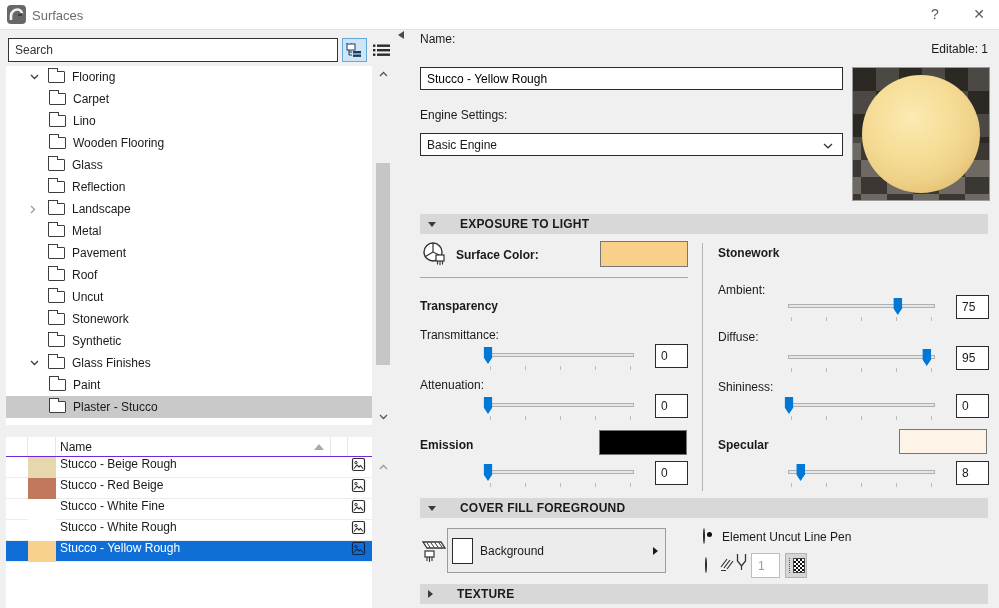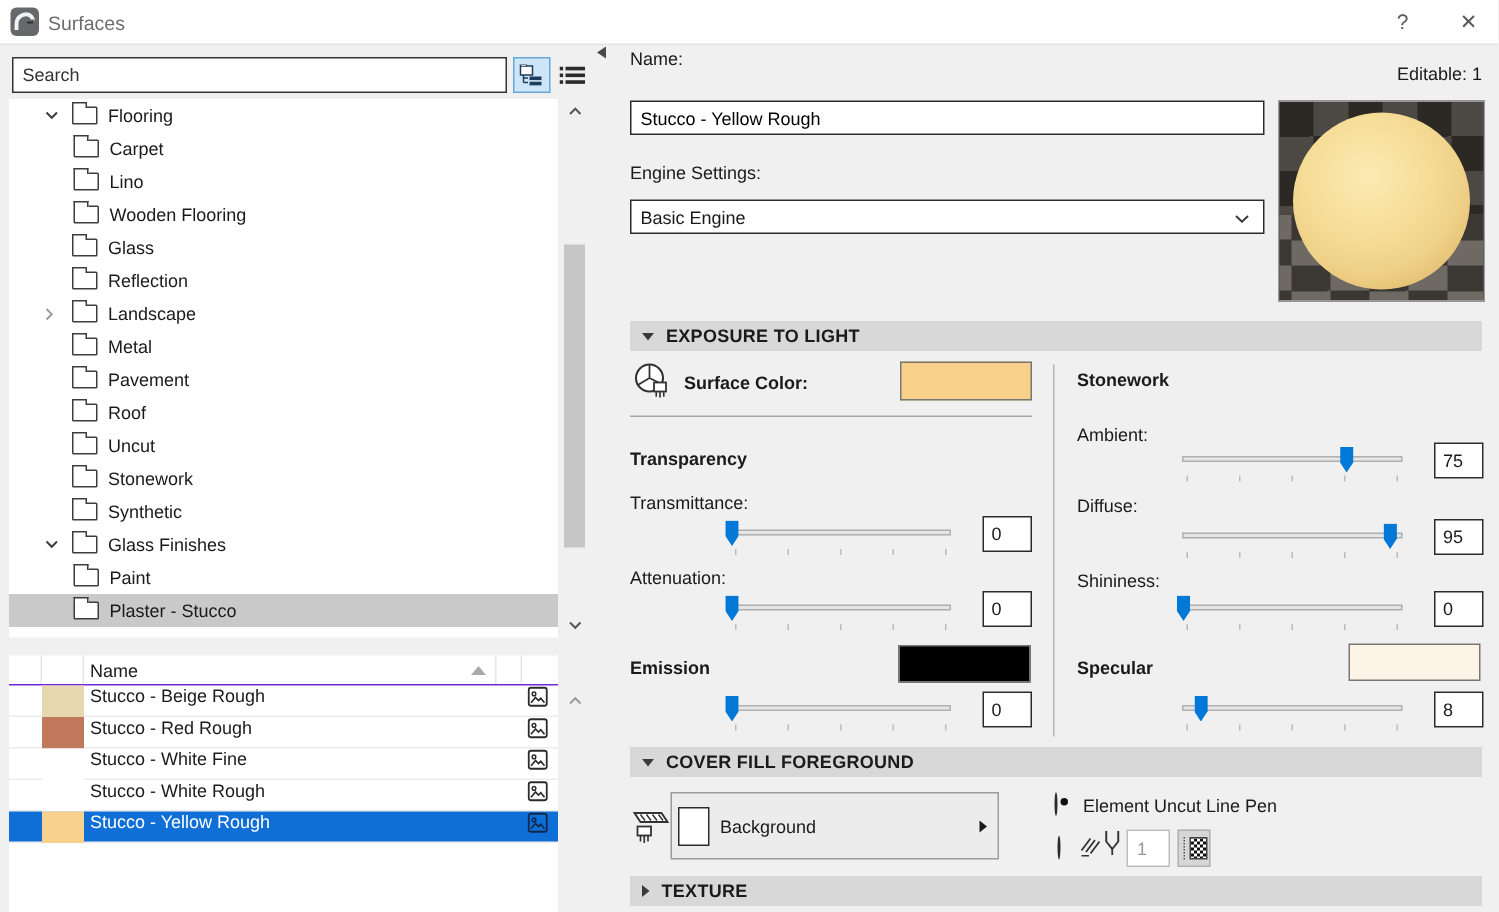--- a/index.html
+++ b/index.html
@@ -81,21 +81,21 @@
 
   .preview { left:852px; top:67px; width:138px; height:134px; border:1px solid #9a9a9a; overflow:hidden; background:#27241f; }
   .chk-wall { position:absolute; left:0; top:0; width:136px; height:75px;
               background: repeating-conic-gradient(#4c4843 0% 25%, #2c2925 0% 50%) 0 0 / 46px 46px; }
   .chk-floor { position:absolute; left:0; top:75px; width:136px; height:60px;
                background: repeating-conic-gradient(#6e6962 0% 25%, #3b3733 0% 50%) 8px 0 / 52px 34px; }
   .sphere { position:absolute; left:9px; top:7px; width:118px; height:118px; border-radius:50%;
             background: radial-gradient(circle at 42% 36%, #fbeab2 0%, #f6dd97 40%, #efd188 62%, #e2bf72 82%, #cfa65c 97%); }
 
   .section-hdr { width:568px; height:20px; background:#d8d8d8; display:flex; align-items:center; padding-left:8px; }
-  .section-hdr .shlabel { font-weight:bold; margin-left:8px; letter-spacing:0.2px; }
+  .section-hdr .shlabel { font-weight:bold; margin-left:24px; letter-spacing:0.2px; }
   .tri-down { width:0; height:0; border-left:4px solid transparent; border-right:4px solid transparent; border-top:5px solid #3a3a3a; }
   .tri-right { width:0; height:0; border-top:4px solid transparent; border-bottom:4px solid transparent; border-left:5px solid #3a3a3a; }
 
   .swatch { border:1px solid #767676; }
   .vdivider { left:702px; top:243px; width:1px; height:248px; background:#b4b4b4; }
   .hdivider { left:420px; top:277px; width:268px; height:1px; background:#a8a8a8; }
 
   
   .srow { position:absolute; display:flex; align-items:flex-start; }
   .sl { width:147px; position:relative; }
@@ -291,21 +291,21 @@
     <span class="lname">Stucco - Beige Rough</span>
     <svg class="tex-icon" width="15" height="15" viewBox="0 0 15 15">
       <rect x="1.5" y="1.5" width="12" height="12" rx="1.5" fill="none" stroke="#2b2b2b" stroke-width="1.2"></rect>
       <circle cx="5" cy="5.6" r="1.2" fill="none" stroke="#2b2b2b"></circle>
       <path d="M3 11.5 L6 8 L8 10 L9.5 8.5 L12 11.5" fill="none" stroke="#2b2b2b" stroke-width="1.1"></path>
     </svg>
   </div>
   <div class="lrow">
     <span class="lc1"></span>
     <span class="lswatch" style="background-color: rgb(193, 121, 93);"></span>
-    <span class="lname">Stucco - Red Rough</span>
+    <span class="lname">Stucco - Red Beige</span>
     <svg class="tex-icon" width="15" height="15" viewBox="0 0 15 15">
       <rect x="1.5" y="1.5" width="12" height="12" rx="1.5" fill="none" stroke="#2b2b2b" stroke-width="1.2"></rect>
       <circle cx="5" cy="5.6" r="1.2" fill="none" stroke="#2b2b2b"></circle>
       <path d="M3 11.5 L6 8 L8 10 L9.5 8.5 L12 11.5" fill="none" stroke="#2b2b2b" stroke-width="1.1"></path>
     </svg>
   </div>
   <div class="lrow">
     <span class="lc1"></span>
     <span class="lswatch" style="background-color: rgb(255, 255, 255);"></span>
     <span class="lname">Stucco - White Fine</span>

